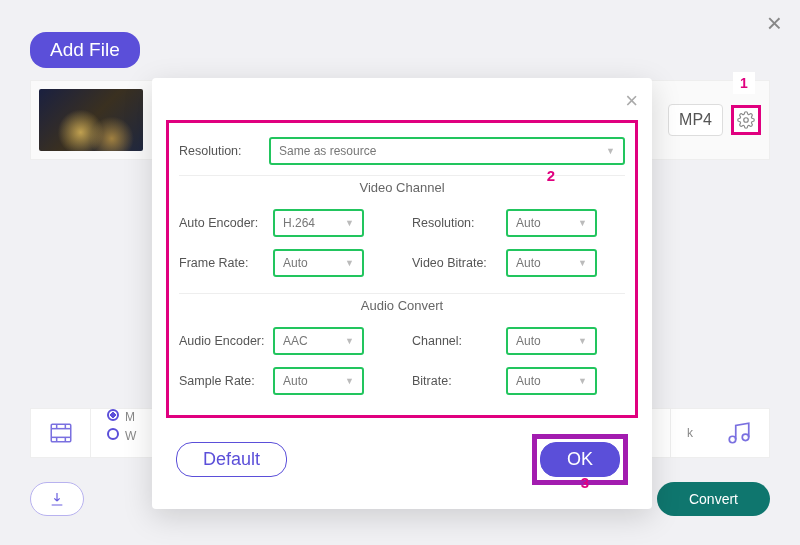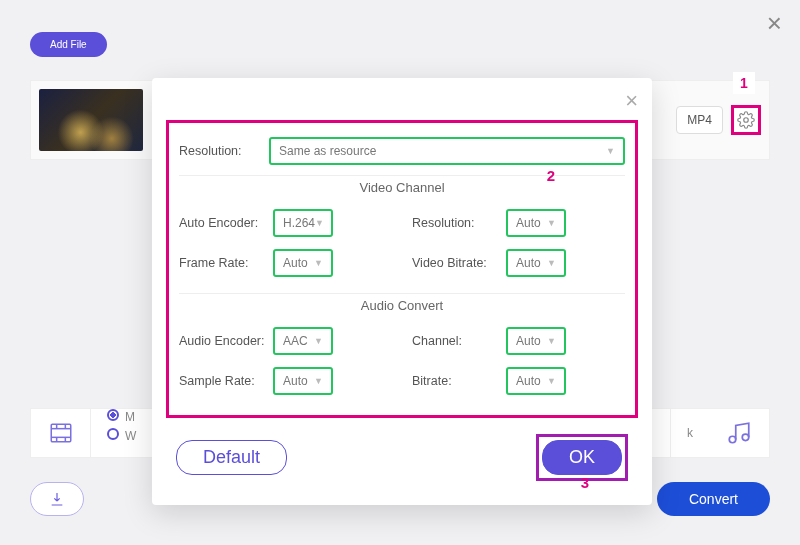--- a/index.html
+++ b/index.html
@@ -1,68 +1,68 @@
 <!DOCTYPE html>
 <html><head>
 <meta charset="utf-8">
 <style>
 * { box-sizing: border-box; margin: 0; padding: 0; font-family: -apple-system, BlinkMacSystemFont, "Segoe UI", Arial, sans-serif; }
 body { width: 800px; height: 545px; background: #fff; position: relative; overflow: hidden; }
 
 
 .top-close { position: absolute; top: 8px; right: 18px; font-size: 26px; color: #888; cursor: pointer; font-weight: 300; }
-.add-file-btn { position: absolute; top: 32px; left: 30px; background: #5b4fd9; color: #fff; border: none; border-radius: 16px; padding: 7px 20px; font-size: 10px; cursor: pointer; }
+.add-file-btn { position: absolute; top: 32px; left: 30px; background: #5b4fd9; color: #fff; border: none; border-radius: 16px; padding: 7px 20px; font-size: 19px; cursor: pointer; }
 
 
 .file-row { position: absolute; top: 80px; left: 30px; right: 30px; height: 80px; background: #fafafa; border: 1px solid #eee; display: flex; align-items: center; padding: 8px; }
 .thumb { width: 104px; height: 62px; background: linear-gradient(135deg, #1a2040 0%, #3a3020 50%, #202840 100%); border-radius: 2px; position: relative; }
 .thumb::after { content: ""; position: absolute; inset: 0; background: radial-gradient(circle at 40% 70%, #c0a050 0%, transparent 30%), radial-gradient(circle at 70% 80%, #a08040 0%, transparent 25%); }
-.fmt-badge { margin-left: auto; background: #fff; border: 1px solid #ddd; border-radius: 4px; padding: 6px 10px; font-size: 12px; color: #555; }
+.fmt-badge { margin-left: auto; background: #fff; border: 1px solid #ddd; border-radius: 4px; padding: 6px 10px; font-size: 16px; color: #555; }
 .gear-box { margin-left: 8px; width: 30px; height: 30px; border: 3px solid #e0007f; display: flex; align-items: center; justify-content: center; background: #fff; cursor: pointer; }
 .gear-box svg { width: 18px; height: 18px; stroke: #888; fill: none; }
 
 
 .callout { position: absolute; width: 22px; height: 22px; background: #fff; color: #e0007f; font-weight: bold; font-size: 14px; display: flex; align-items: center; justify-content: center; }
 .c1 { top: 72px; right: 45px; }
 .c2 { top: 86px; left: 388px; background: transparent; color: #e0007f; font-size: 15px; }
 .c3 { top: 393px; left: 422px; background: transparent; color: #e0007f; font-size: 15px; font-weight: bold; }
 
 
 .overlay { position: absolute; inset: 0; background: rgba(230,230,235,0.55); }
 
 
 .dialog { position: absolute; top: 78px; left: 152px; width: 500px; background: #fff; border-radius: 4px; box-shadow: 0 8px 30px rgba(0,0,0,0.15); padding: 18px 0 24px; }
 .dlg-close { position: absolute; top: 10px; right: 14px; font-size: 22px; color: #aaa; cursor: pointer; font-weight: 300; }
 .pink-frame { margin: 24px 14px 8px; border: 3px solid #e0007f; padding: 8px 10px 14px; }
 .row { display: flex; align-items: center; margin: 6px 0; font-size: 12.5px; color: #555; }
 .row label { width: 90px; }
 .sel { flex: 1; border: 2px solid #22c55e; border-radius: 3px; padding: 5px 8px; font-size: 12px; color: #777; background: #fff; position: relative; display: flex; justify-content: space-between; align-items: center; cursor: pointer; }
-.sel.small { width: 60px; flex: none; }
+.sel.small { width: 91px; flex: none; }
 .tri { color: #bbb; font-size: 9px; }
 hr.sep { border: none; border-top: 1px solid #eee; margin: 10px 0 2px; }
 .sect-title { text-align: center; font-size: 13px; color: #666; margin: 4px 0 8px; }
 .grid2 { display: grid; grid-template-columns: 1fr 1fr; column-gap: 20px; }
 .grid2 .row label { width: 94px; }
 
 
 .dlg-btns { display: flex; align-items: center; justify-content: flex-start; gap: 16px; padding: 8px 24px 0; }
 .btn { border-radius: 16px; padding: 6px 26px; font-size: 18px; cursor: pointer; border: 1px solid #5b4fd9; background: #fff; color: #5b4fd9; }
 .btn.primary { background: #5b4fd9; color: #fff; }
 .spacer { flex: 1; }
-.ok-frame { border: 3px solid #a21caf; padding: 3px; display: inline-block; }
+.ok-frame { border: 5px solid #a21caf; padding: 3px; display: inline-block; }
 
 
 .bottom-bar { position: absolute; left: 30px; right: 30px; top: 408px; height: 50px; border: 1px solid #eee; display: flex; align-items: center; background: #fff; }
 .bottom-bar .seg { border-right: 1px solid #eee; height: 100%; display: flex; align-items: center; padding: 0 16px; color: #888; }
 .radio { width: 12px; height: 12px; border: 2px solid #5b4fd9; border-radius: 50%; margin-right: 6px; display: inline-block; }
 .radio.on { background: radial-gradient(circle, #5b4fd9 45%, #fff 50%); }
 .film-icon, .music-icon { width: 26px; height: 26px; }
 
 .install-btn { position: absolute; left: 30px; top: 482px; border: 1px solid #b8b2ef; color: #6a5fe0; background: #fff; border-radius: 18px; padding: 8px 18px; font-size: 13px; display: flex; align-items: center; gap: 8px; cursor: pointer; }
-.convert-btn { position: absolute; right: 30px; top: 482px; background: #1d4ed8; color: #fff; border: none; border-radius: 18px; padding: 9px 32px; font-size: 14px; cursor: pointer; }
+.convert-btn { position: absolute; right: 30px; top: 482px; background: #0f766e; color: #fff; border: none; border-radius: 18px; padding: 9px 32px; font-size: 14px; cursor: pointer; }
 </style>
 </head>
 <body>
 
 <div class="overlay"></div>
 
 <span class="top-close">×</span>
 <button class="add-file-btn">Add File</button>
 
 <div class="file-row">

